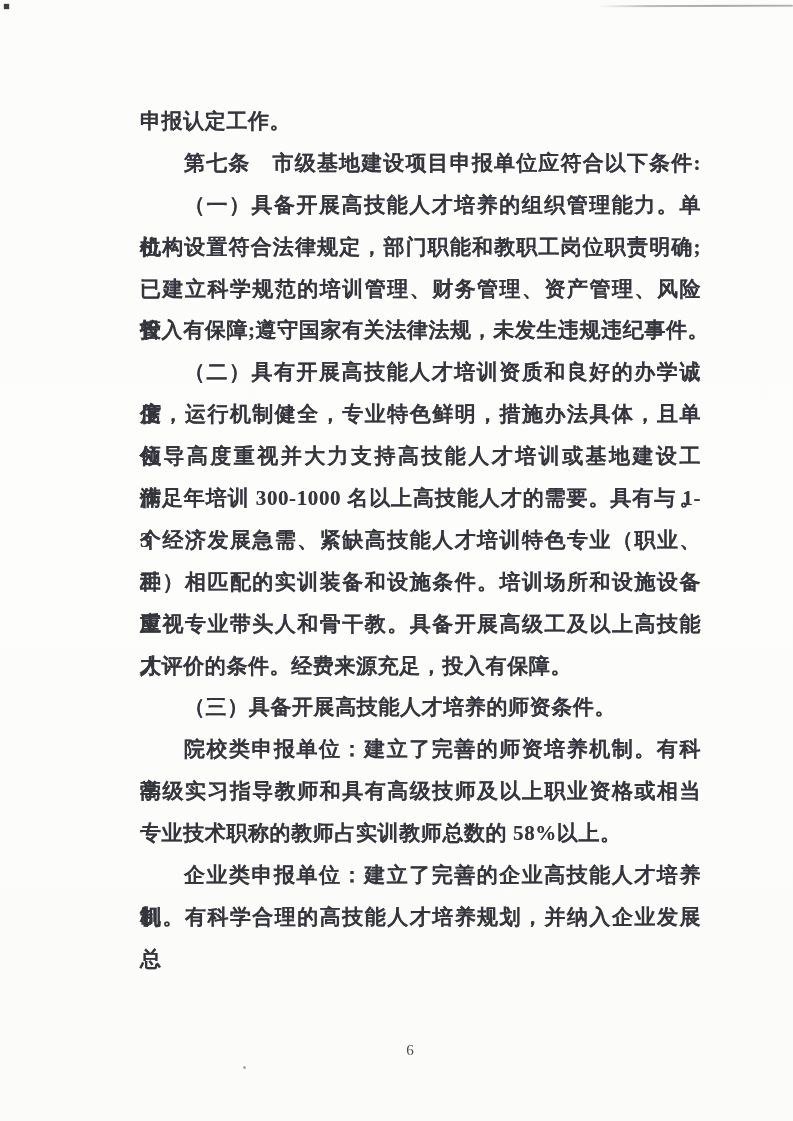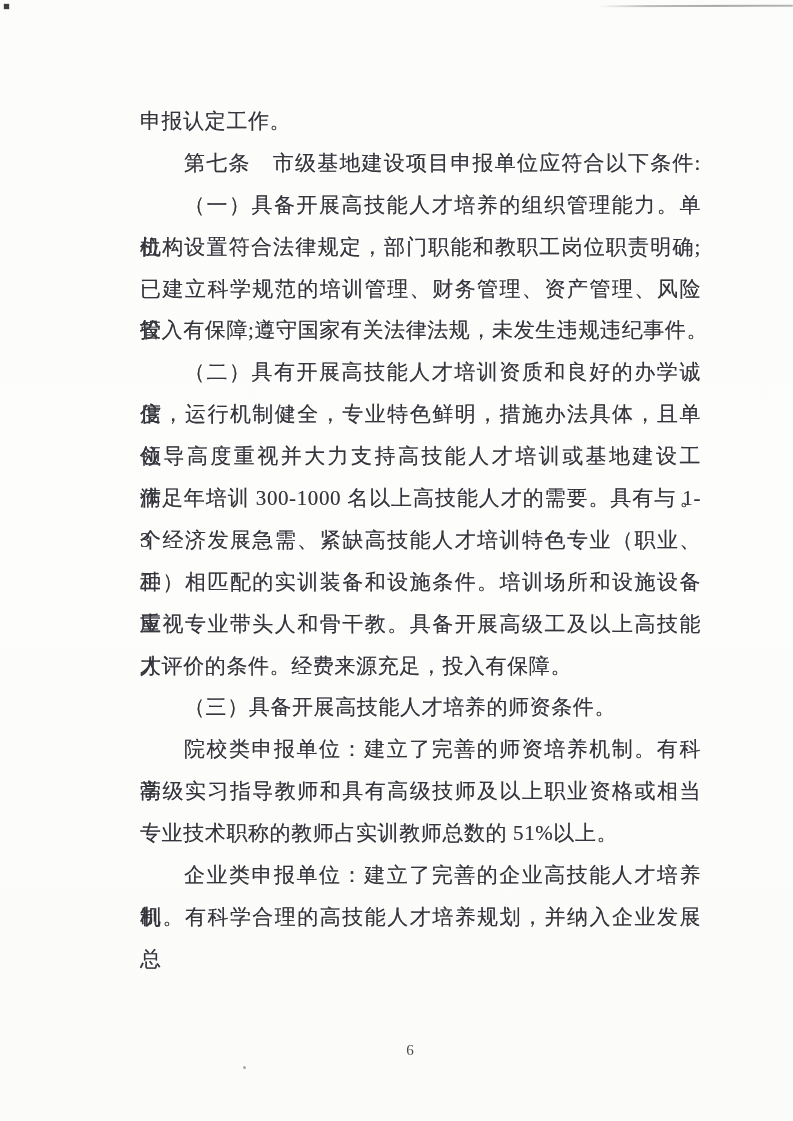--- a/index.html
+++ b/index.html
@@ -57,20 +57,21 @@
     color: #35353d;
     font-size: 21px;
     letter-spacing: 0.6px;
     text-shadow: 0 0 0.4px rgba(53,53,61,0.55);
   }
   .ln {
     height: 41.9px;
     line-height: 41.9px;
     white-space: nowrap;
     text-align: left;
+    font-weight: bold;
   }
   .ln.jst {
     white-space: normal;
     text-align: justify;
     text-align-last: justify;
     text-justify: inter-character;
   }
   .ln.ind {
     text-indent: 44px;
   }
@@ -103,21 +104,21 @@
     <div class="ln jst">度，运行机制健全，专业特色鲜明，措施办法具体，且单位</div>
     <div class="ln jst">领导高度重视并大力支持高技能人才培训或基地建设工作。</div>
     <div class="ln jst">满足年培训 300-1000 名以上高技能人才的需要。具有与 1-3</div>
     <div class="ln jst">个经济发展急需、紧缺高技能人才培训特色专业（职业、工</div>
     <div class="ln jst">种）相匹配的实训装备和设施条件。培训场所和设施设备应</div>
     <div class="ln jst">重视专业带头人和骨干教。具备开展高级工及以上高技能人</div>
     <div class="ln">才评价的条件。经费来源充足，投入有保障。</div>
     <div class="ln ind">（三）具备开展高技能人才培养的师资条件。</div>
     <div class="ln ind jst">院校类申报单位：建立了完善的师资培养机制。有科学</div>
     <div class="ln jst">高级实习指导教师和具有高级技师及以上职业资格或相当</div>
-    <div class="ln">专业技术职称的教师占实训教师总数的 51%以上。</div>
+    <div class="ln">专业技术职称的教师占实训教师总数的 58%以上。</div>
     <div class="ln ind jst">企业类申报单位：建立了完善的企业高技能人才培养机</div>
     <div class="ln jst">制。有科学合理的高技能人才培养规划，并纳入企业发展总</div>
   </div>
 
   <div class="page-number">6</div>
 
   <div class="artifact-speck-bottom"></div>
 
 </div>
 

